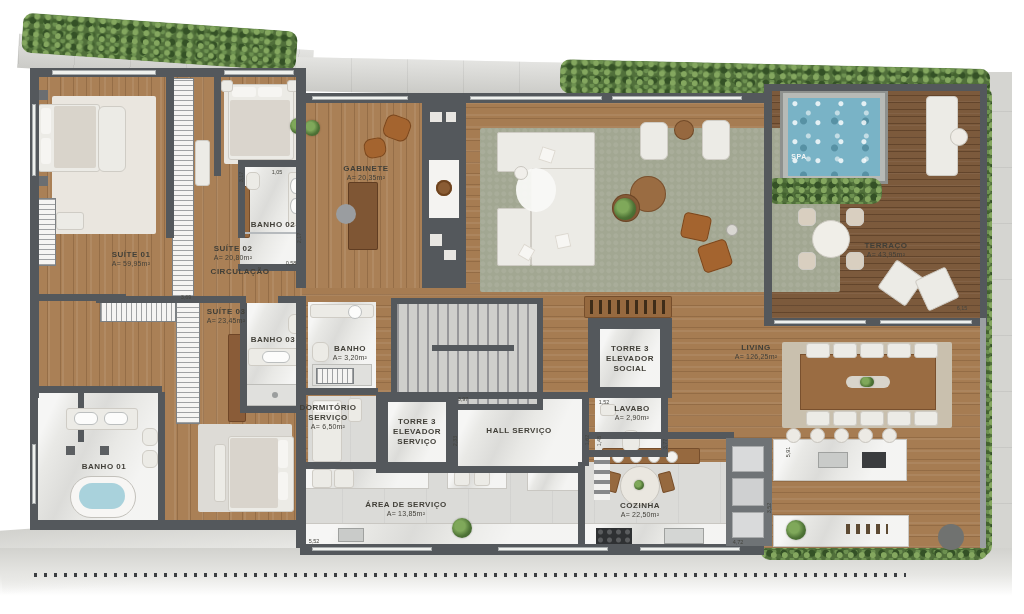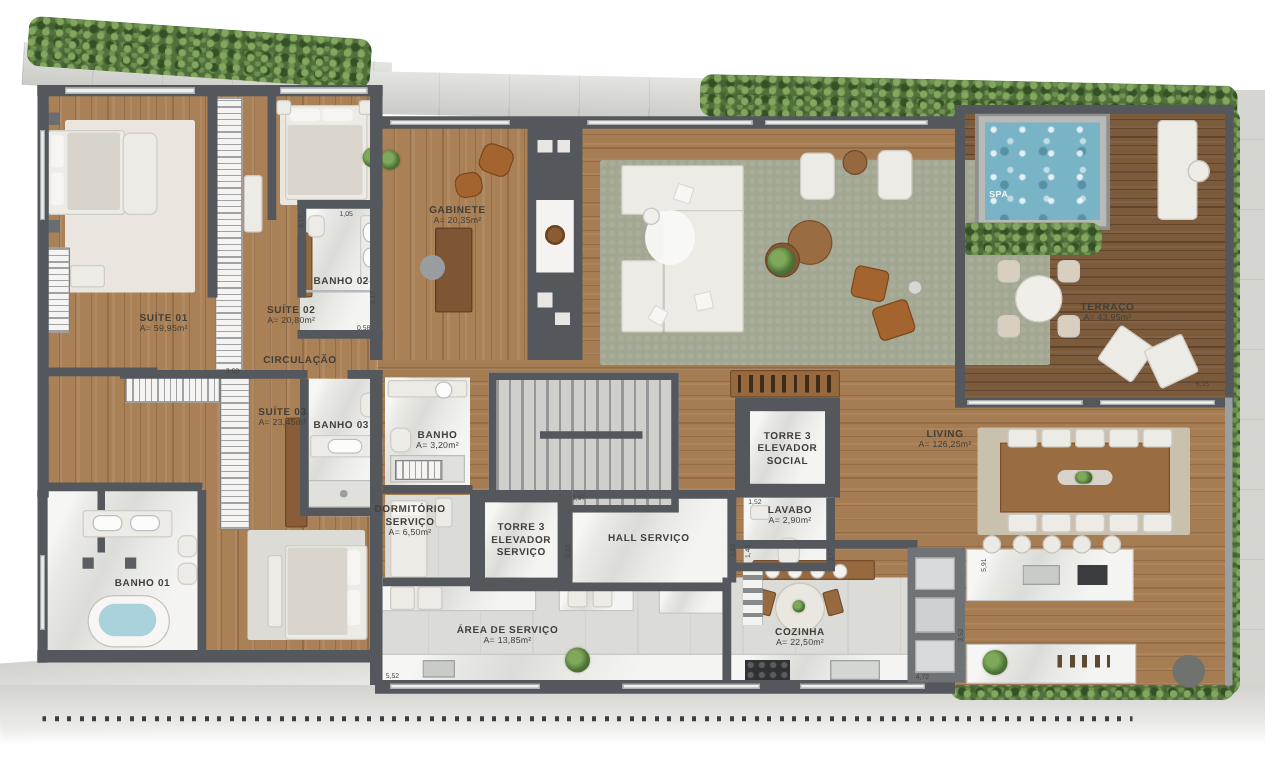--- a/index.html
+++ b/index.html
@@ -335,54 +335,54 @@
   <div class="win" style="left:880px;top:320px;width:92px;height:4px"></div>
 
   <div class="room-label" style="left:131px;top:259px">
     <span>SUÍTE 01</span>
     <span class="area">A= 59,95m²</span></div>
   <div class="room-label" style="left:233px;top:253px">
     <span>SUÍTE 02</span>
     <span class="area">A= 20,80m²</span></div>
   <div class="room-label" style="left:273px;top:225px">
     <span>BANHO 02</span></div>
-  <div class="room-label" style="left:240px;top:288px">
+  <div class="room-label" style="left:240px;top:272px">
     <span>CIRCULAÇÃO</span></div>
   <div class="room-label" style="left:366px;top:173px">
     <span>GABINETE</span>
     <span class="area">A= 20,35m²</span></div>
   <div class="room-label white" style="left:799px;top:157px">
     <span>SPA</span></div>
   <div class="room-label" style="left:886px;top:250px">
     <span>TERRAÇO</span>
     <span class="area">A= 43,95m²</span></div>
   <div class="room-label" style="left:756px;top:352px">
     <span>LIVING</span>
     <span class="area">A= 126,25m²</span></div>
-  <div class="room-label" style="left:226px;top:334px">
+  <div class="room-label" style="left:226px;top:316px">
     <span>SUÍTE 03</span>
     <span class="area">A= 23,45m²</span></div>
   <div class="room-label" style="left:273px;top:340px">
     <span>BANHO 03</span></div>
   <div class="room-label" style="left:350px;top:353px">
     <span>BANHO</span>
     <span class="area">A= 3,20m²</span></div>
   <div class="room-label wrap" style="left:328px;top:417px">
     <span>DORMITÓRIO SERVIÇO</span>
     <span class="area">A= 6,50m²</span></div>
   <div class="room-label wrap" style="left:417px;top:432px">
     <span>TORRE 3 ELEVADOR SERVIÇO</span></div>
   <div class="room-label" style="left:519px;top:431px">
     <span>HALL SERVIÇO</span></div>
   <div class="room-label wrap" style="left:630px;top:359px">
     <span>TORRE 3 ELEVADOR SOCIAL</span></div>
   <div class="room-label" style="left:632px;top:413px">
     <span>LAVABO</span>
     <span class="area">A= 2,90m²</span></div>
-  <div class="room-label" style="left:114px;top:467px">
+  <div class="room-label" style="left:104px;top:467px">
     <span>BANHO 01</span></div>
   <div class="room-label" style="left:406px;top:509px">
     <span>ÁREA DE SERVIÇO</span>
     <span class="area">A= 13,85m²</span></div>
   <div class="room-label" style="left:640px;top:510px">
     <span>COZINHA</span>
     <span class="area">A= 22,50m²</span></div>
 
   <span class="dim" style="left:186px;top:297px">3,69</span>
   <span class="dim" style="left:277px;top:172px">1,05</span>

